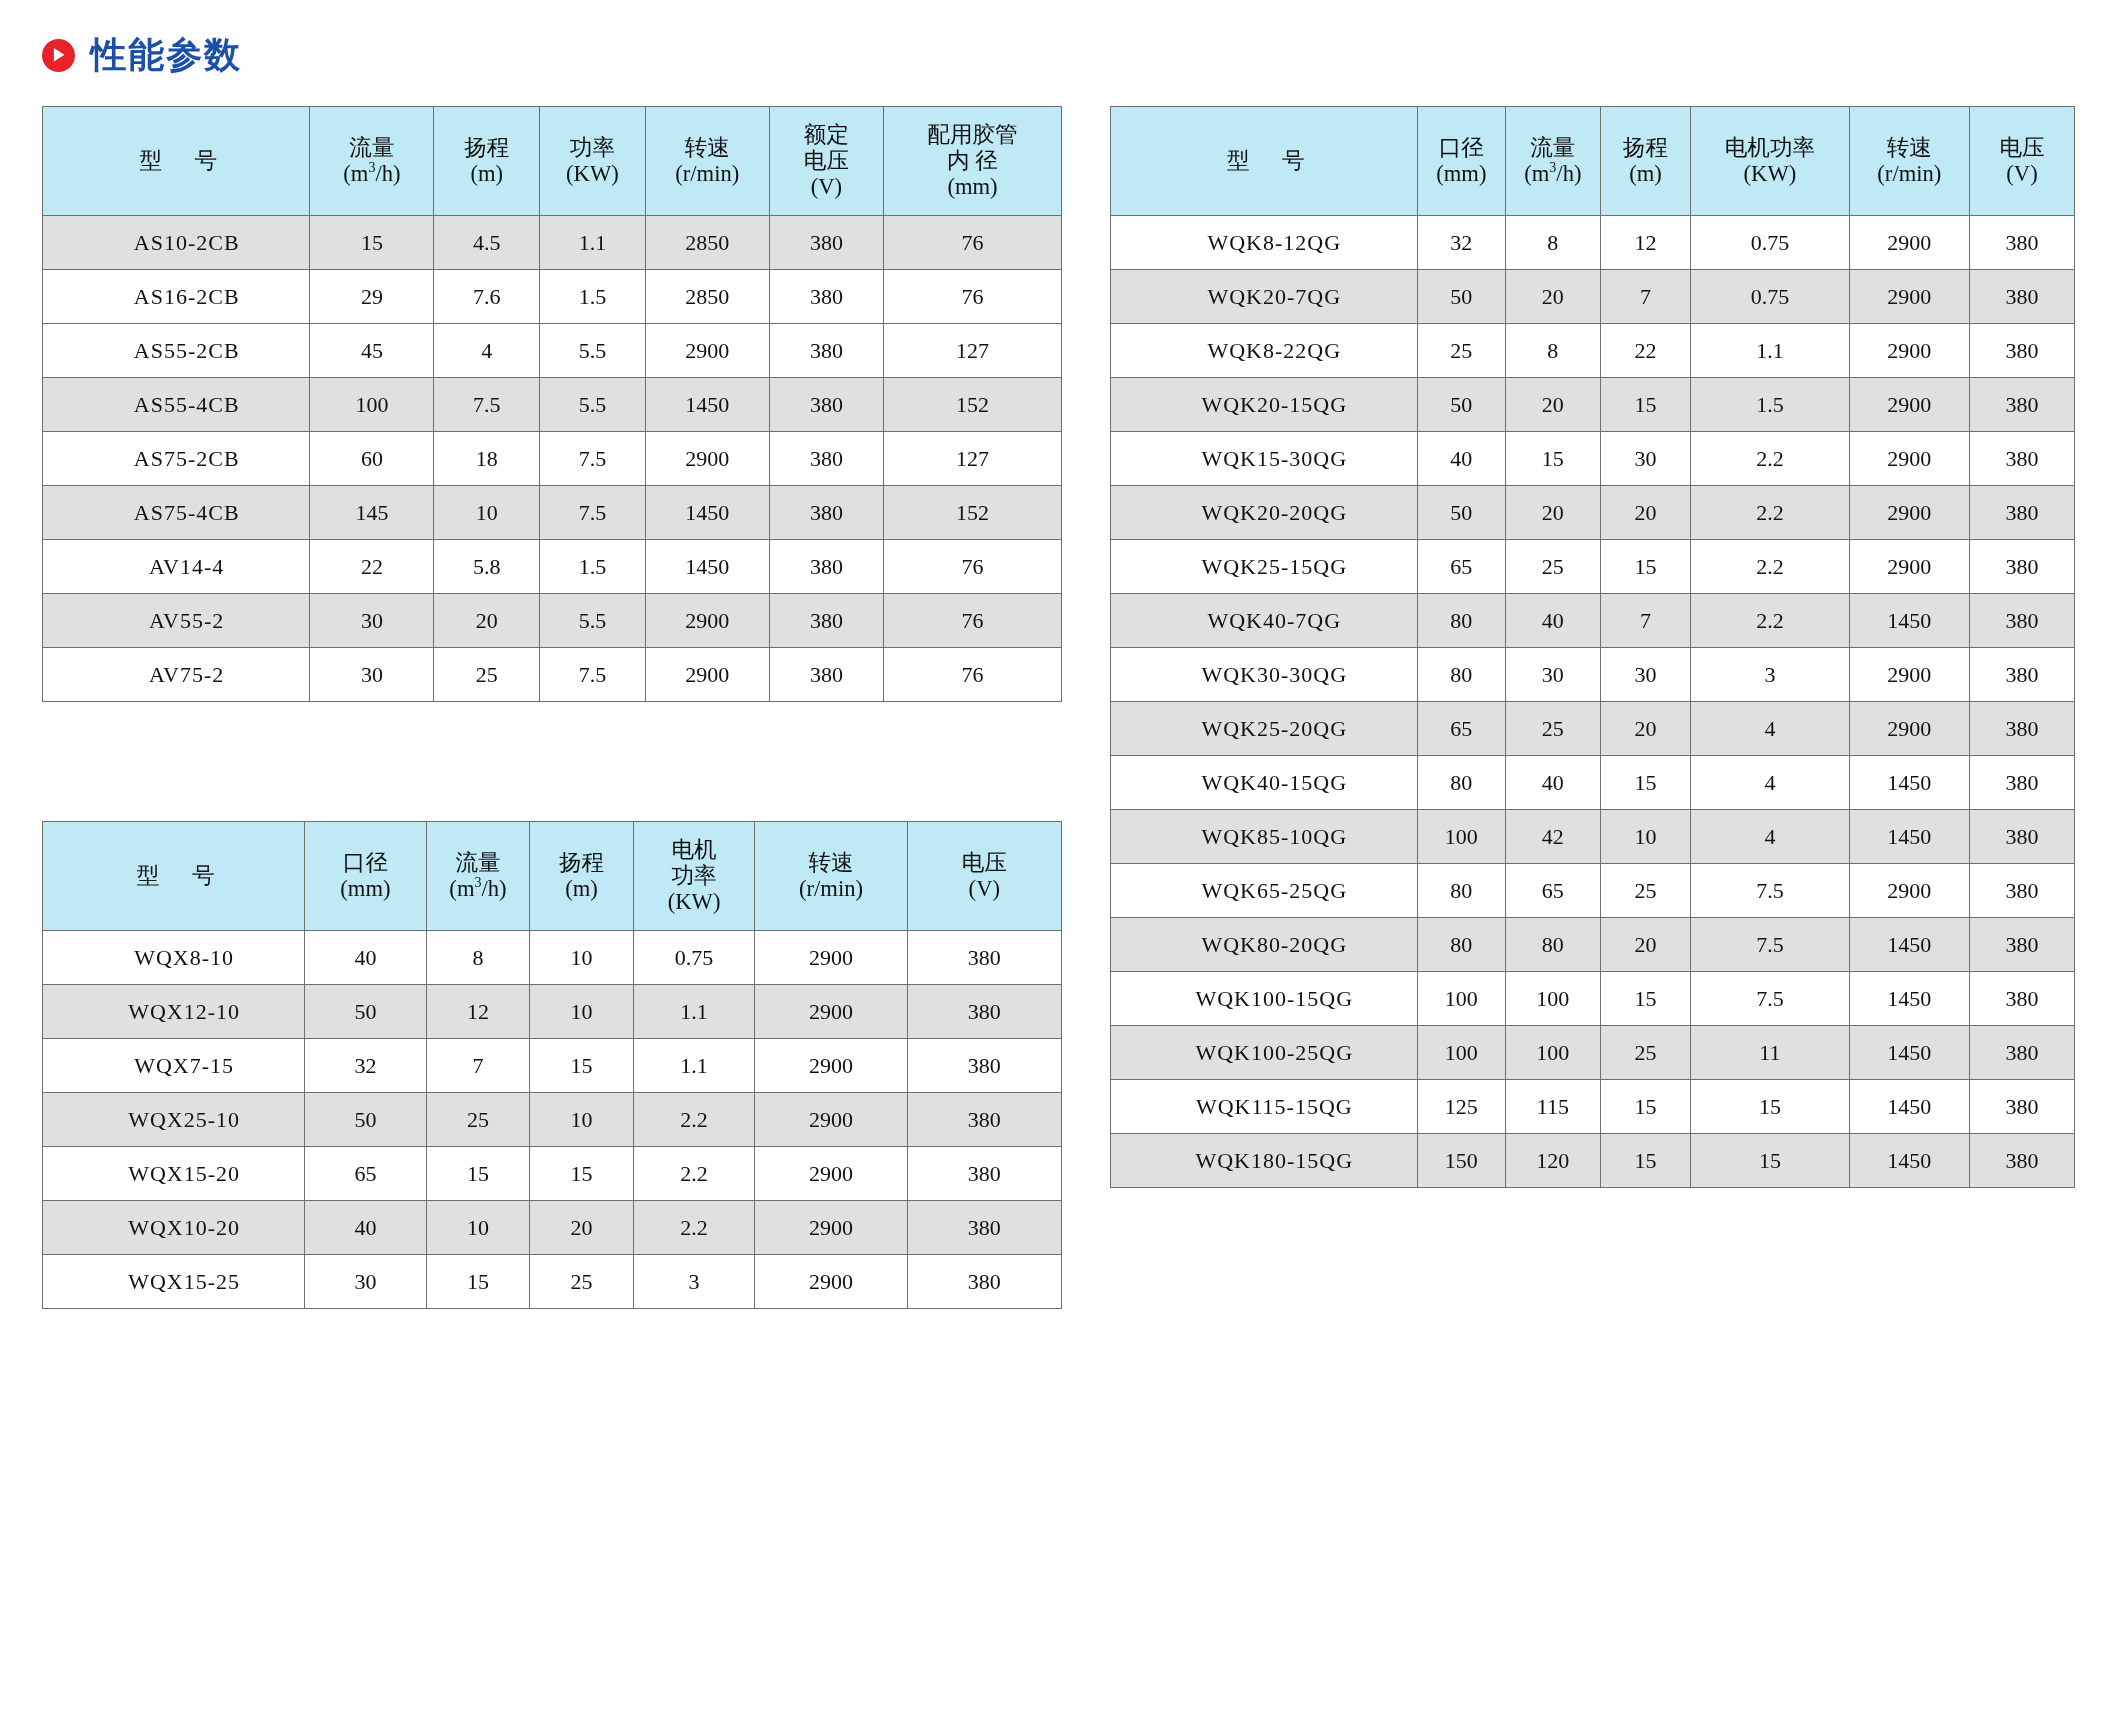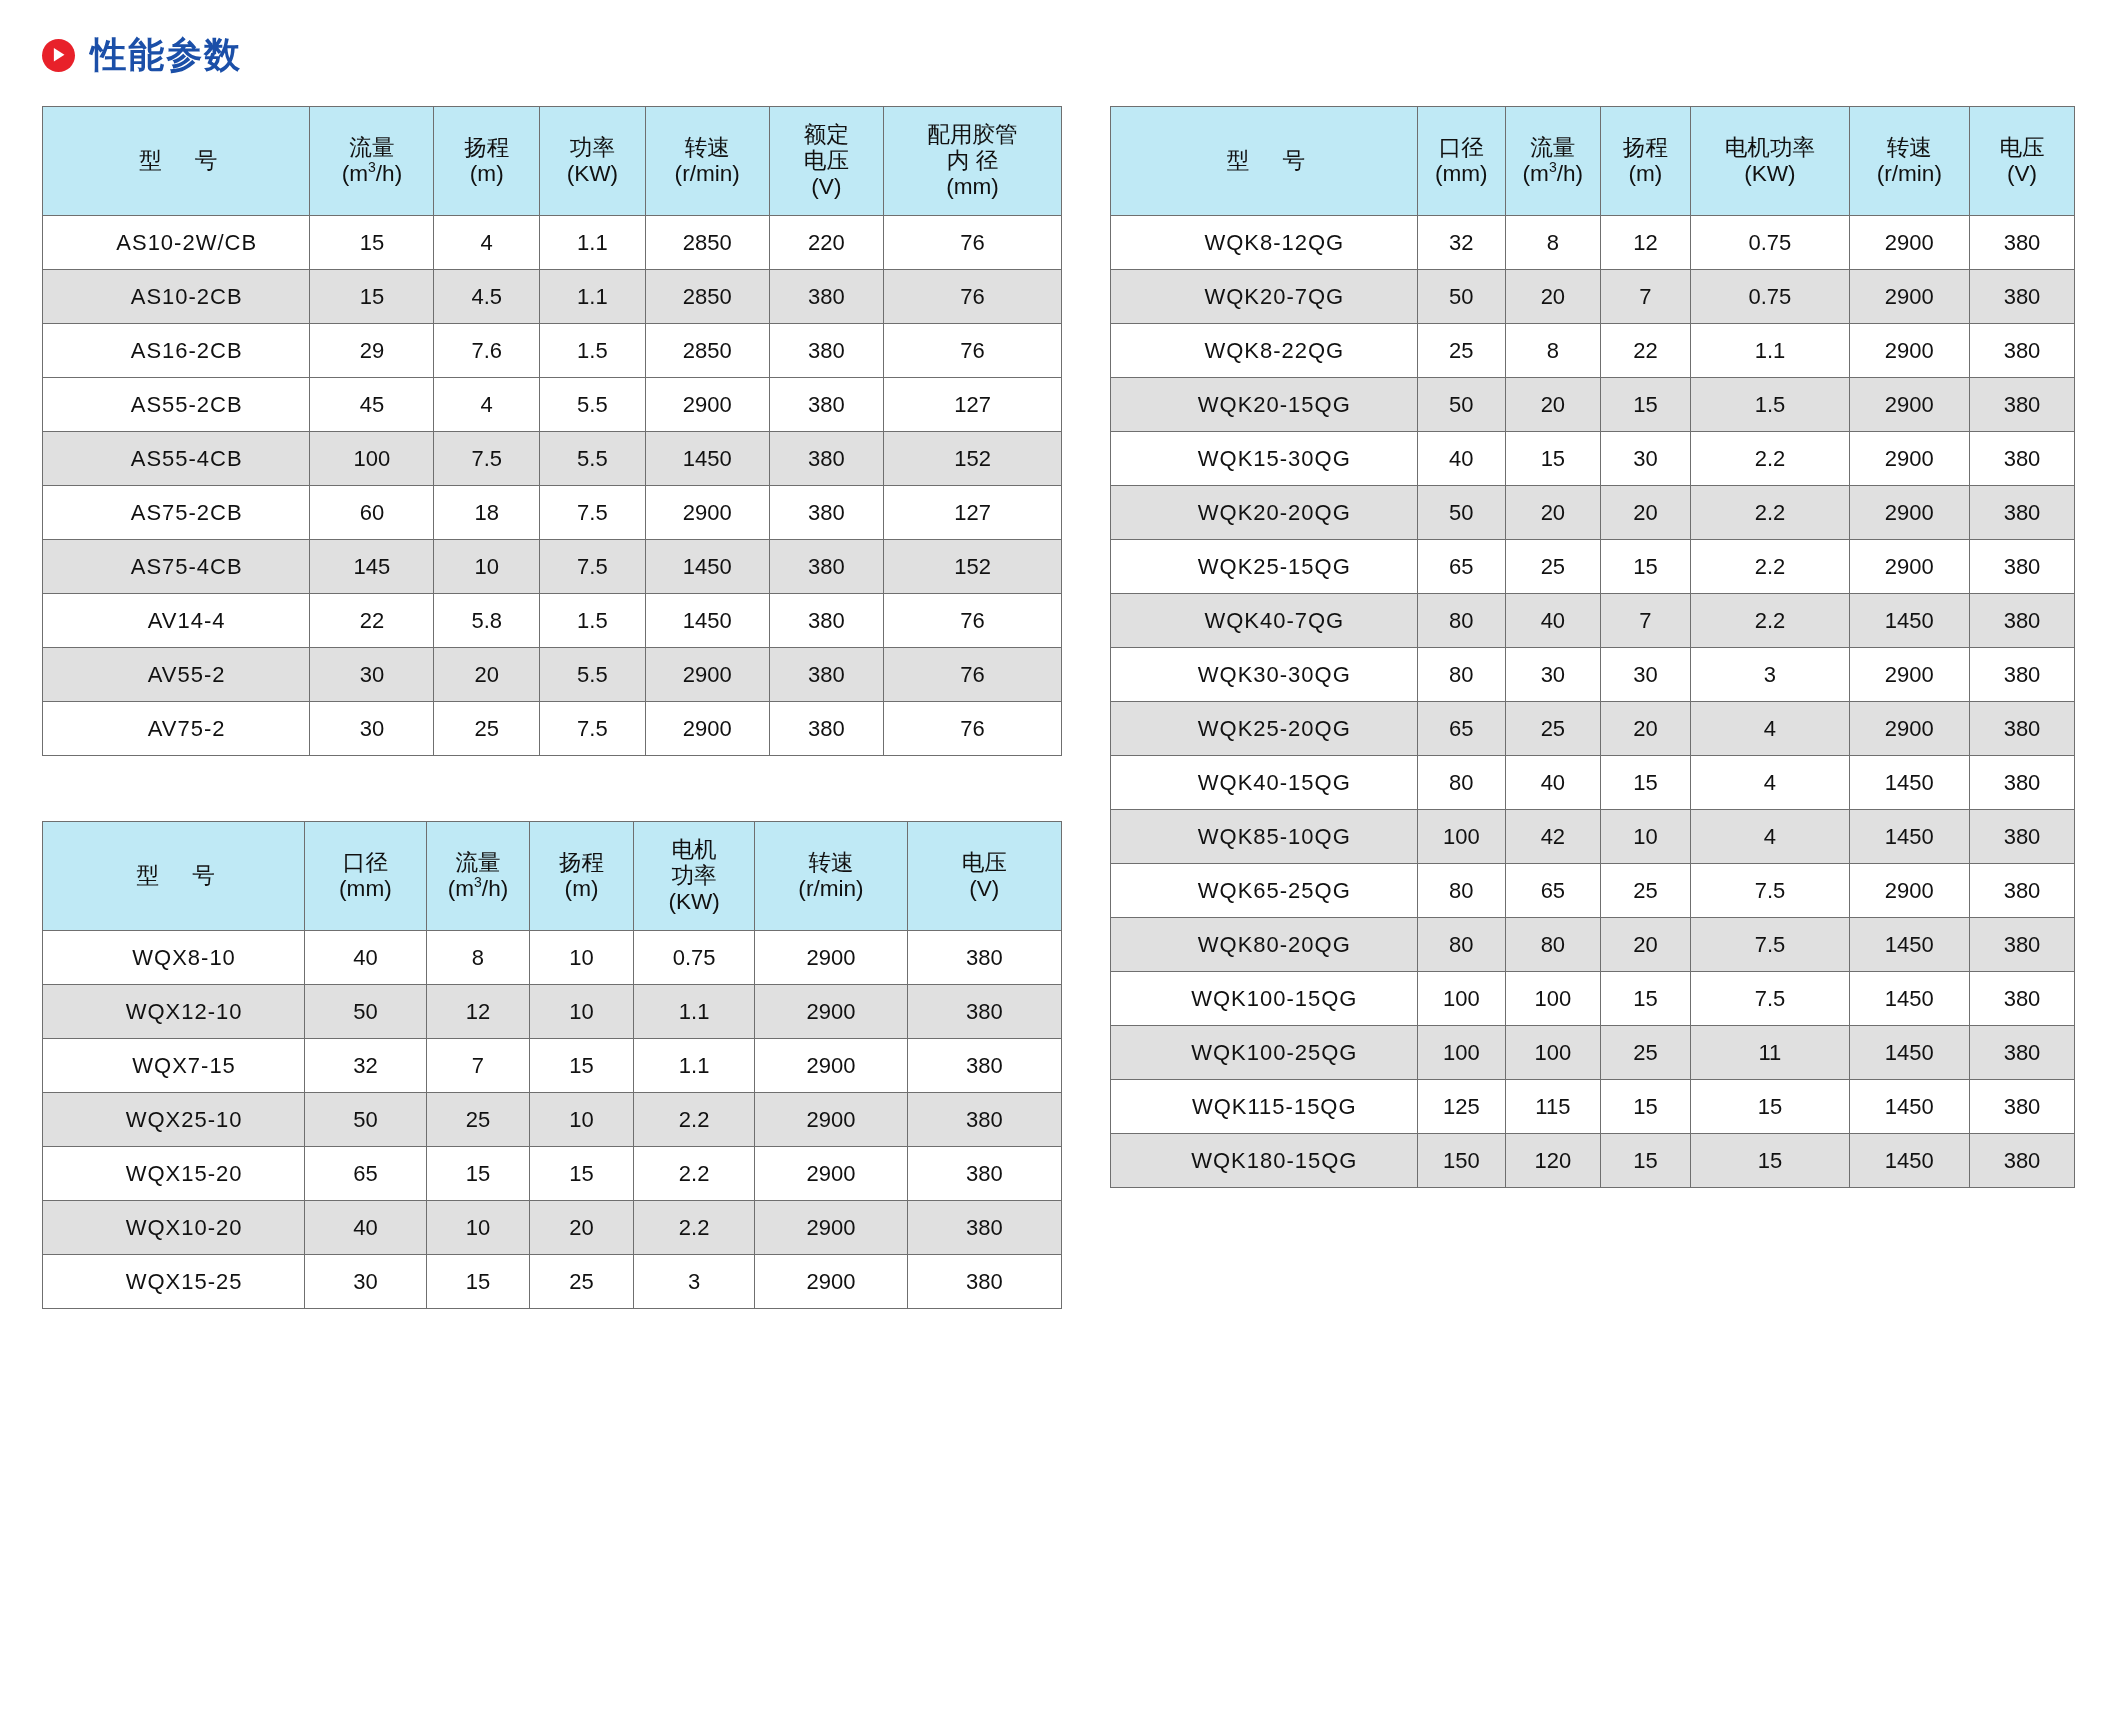--- a/index.html
+++ b/index.html
@@ -13,20 +13,21 @@
     font-family: "Liberation Sans", sans-serif;
     position: relative;
     overflow: hidden;
   }
   .page {
     position: relative;
     width: 2114px;
     height: 1222px;
     box-sizing: border-box;
     padding: 0;
+    font-family: Liberation Serif, serif;
   }
 
   
   .heading {
     position: absolute;
     left: 42px;
     top: 37px;
     display: flex;
     align-items: center;
     gap: 15.4px;
@@ -156,29 +157,20 @@
           <th>
             <div class="hdr-2line">
               <span>配用胶管</span>
               <span>内 径</span>
               <span>(mm)</span>
             </div>
           </th>
         </tr>
       </thead>
     <tbody>
-        <tr>
-          <td class="model-cell">AS10-2W/CB</td>
-          <td>15</td>
-          <td>4</td>
-          <td>1.1</td>
-          <td>2850</td>
-          <td>220</td>
-          <td>76</td>
-        </tr>
         <tr class="alt">
           <td class="model-cell">AS10-2CB</td>
           <td>15</td>
           <td>4.5</td>
           <td>1.1</td>
           <td>2850</td>
           <td>380</td>
           <td>76</td>
         </tr>
         <tr>

